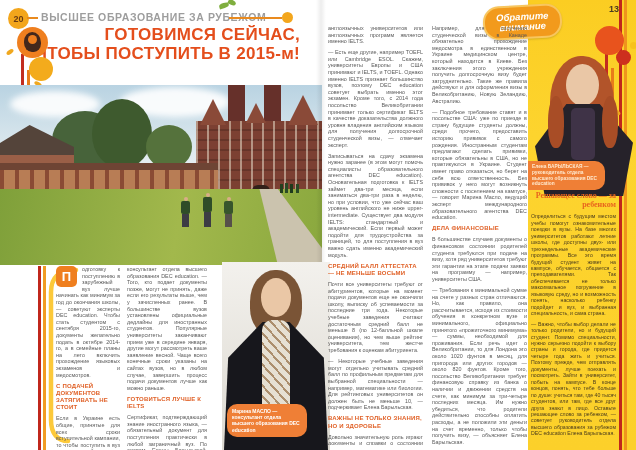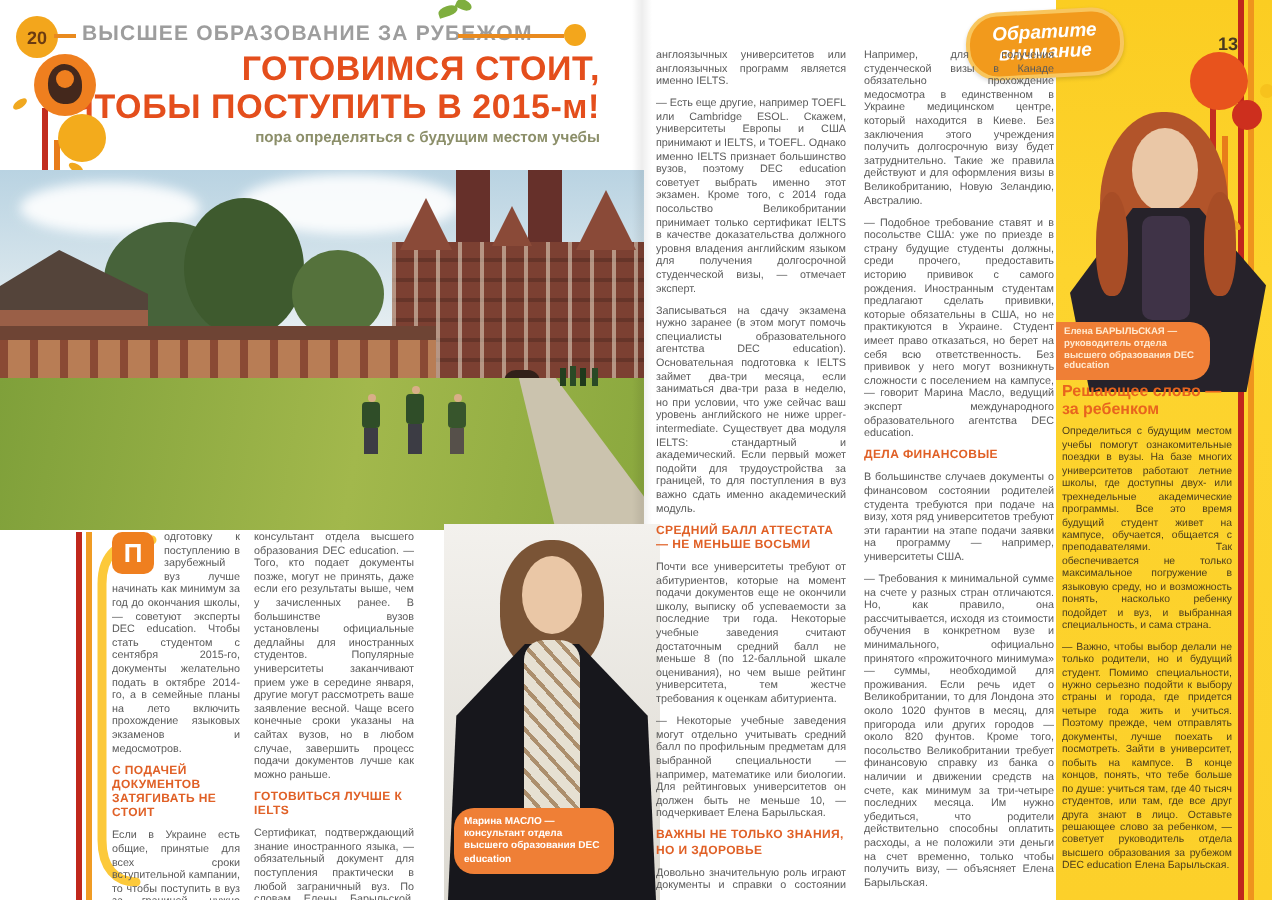--- a/index.html
+++ b/index.html
@@ -79,35 +79,35 @@
   
   .sidebar { background:linear-gradient(180deg,#fbcd22,#fdd42e 30%,#fcd02a); }
   .badge { background:#f29a1c; border:2px solid #f8c65e; border-radius:16px;
            color:#fff; font-weight:bold; font-style:italic; font-size:9.5px; line-height:10.5px;
            display:flex; flex-direction:column; align-items:center; justify-content:center;
            transform:rotate(-3deg); box-shadow:0 1px 2px rgba(0,0,0,.15); }
   .page13 { font-size:9px; font-weight:bold; color:#4a3a20; }
   .side-caption { background:#ef7f36; color:#ffe9cf; font-size:4.8px; line-height:5.8px;
                   font-weight:bold; padding:3px 4px; border-radius:0 10px 10px 0; }
   .side-flow { text-align:justify; }
-  .side-flow h3 { color:#e8641e; font-size:8px; line-height:9.2px; text-align:left; margin:0 0 4px 0; }
+  .side-flow h3 { color:#e8641e; font-size:8px; line-height:9.2px; text-align:right; margin:0 0 4px 0;font-family:Liberation Serif, serif; }
   .side-flow h3.second { margin-top:6px; }
   .side-flow p { font-size:5.2px; line-height:6.45px; color:#4c3d1d; margin-bottom:4px; }
 
   .fold { background:linear-gradient(90deg, rgba(0,0,0,0) 0%, rgba(0,0,0,.07) 50%, rgba(0,0,0,0) 100%); }
 </style>
 </head>
 <body>
 
 <div class="abs sidebar" style="left:528px; top:0; width:108px; height:450px;"></div>
 
 <div class="abs stripe" style="left:619px; top:0; height:450px; background:#c0271c;"></div>
 <div class="abs stripe" style="left:623.5px; top:0; height:450px; background:#ef941d;"></div>
 
-<div class="abs page13" style="left:609px; top:17px;">13</div>
+<div class="abs page13" style="left:609px; top:4px;">13</div>
 
 <div>
   <div class="abs stem red" style="left:605px; top:50px; height:88px;"></div>
   <div class="abs stem orange" style="left:611px; top:68px; height:64px;"></div>
   <div class="abs dot" style="left:595px; top:26px; width:29px; height:29px; background:#e8531d;"></div>
   <div class="abs dot" style="left:616px; top:50px; width:15px; height:15px; background:#cd2f1e;"></div>
   <div class="abs dot" style="left:630px; top:42px; width:7px; height:7px; background:#f7c21d;"></div>
   <div class="abs mini-leaf" style="left:588px; top:72px; transform:rotate(-30deg);"></div>
   <div class="abs mini-leaf" style="left:613px; top:110px; transform:rotate(40deg);"></div>
 </div>
@@ -139,25 +139,24 @@
 
 <div class="abs page-circle" style="left:8px; top:8px;">20</div>
 <div class="abs hline" style="left:27px; top:17px; width:11px;"></div>
 <div class="abs section-title" style="left:41px; top:11px;">ВЫСШЕЕ ОБРАЗОВАНИЕ ЗА РУБЕЖОМ</div>
 <div class="abs hline" style="left:229px; top:17px; width:53px;"></div>
 <div class="abs dot" style="left:282px; top:12px; width:11px; height:11px;"></div>
 <div class="abs leaf" style="left:219px; top:3px; transform:rotate(-18deg);"></div>
 <div class="abs leaf" style="left:228px; top:0px; width:8px; transform:rotate(25deg);"></div>
 
 <div class="abs headline" style="right:336px; top:26px;">
-  <div>ГОТОВИМСЯ СТОИТ,</div>
+  <div>ГОТОВИМСЯ СЕЙЧАС,</div>
   <div>ЧТОБЫ ПОСТУПИТЬ В 2015-м!</div>
 </div>
 <div class="abs subtitle" style="right:336px; top:64px;">
-  <div>пора определяться с будущим местом учебы</div>
 </div>
 
 <div>
   <div class="abs stem red" style="left:21px; top:54px; height:31px;"></div>
   <div class="abs stem orange" style="left:27px; top:70px; height:15px;"></div>
   <div class="abs dot" style="left:17px; top:27px; width:31px; height:31px; background:#ef7f1f;">
     <div class="abs" style="left:7px; top:5px; width:17px; height:20px; background:#44281c; border-radius:48% 52% 42% 46%;"></div>
     <div class="abs dot" style="left:11px; top:8px; width:9px; height:9px; background:#ef7f1f;"></div>
   </div>
   <div class="abs dot" style="left:29px; top:57px; width:24px; height:24px; background:#f3ab1c;"></div>

